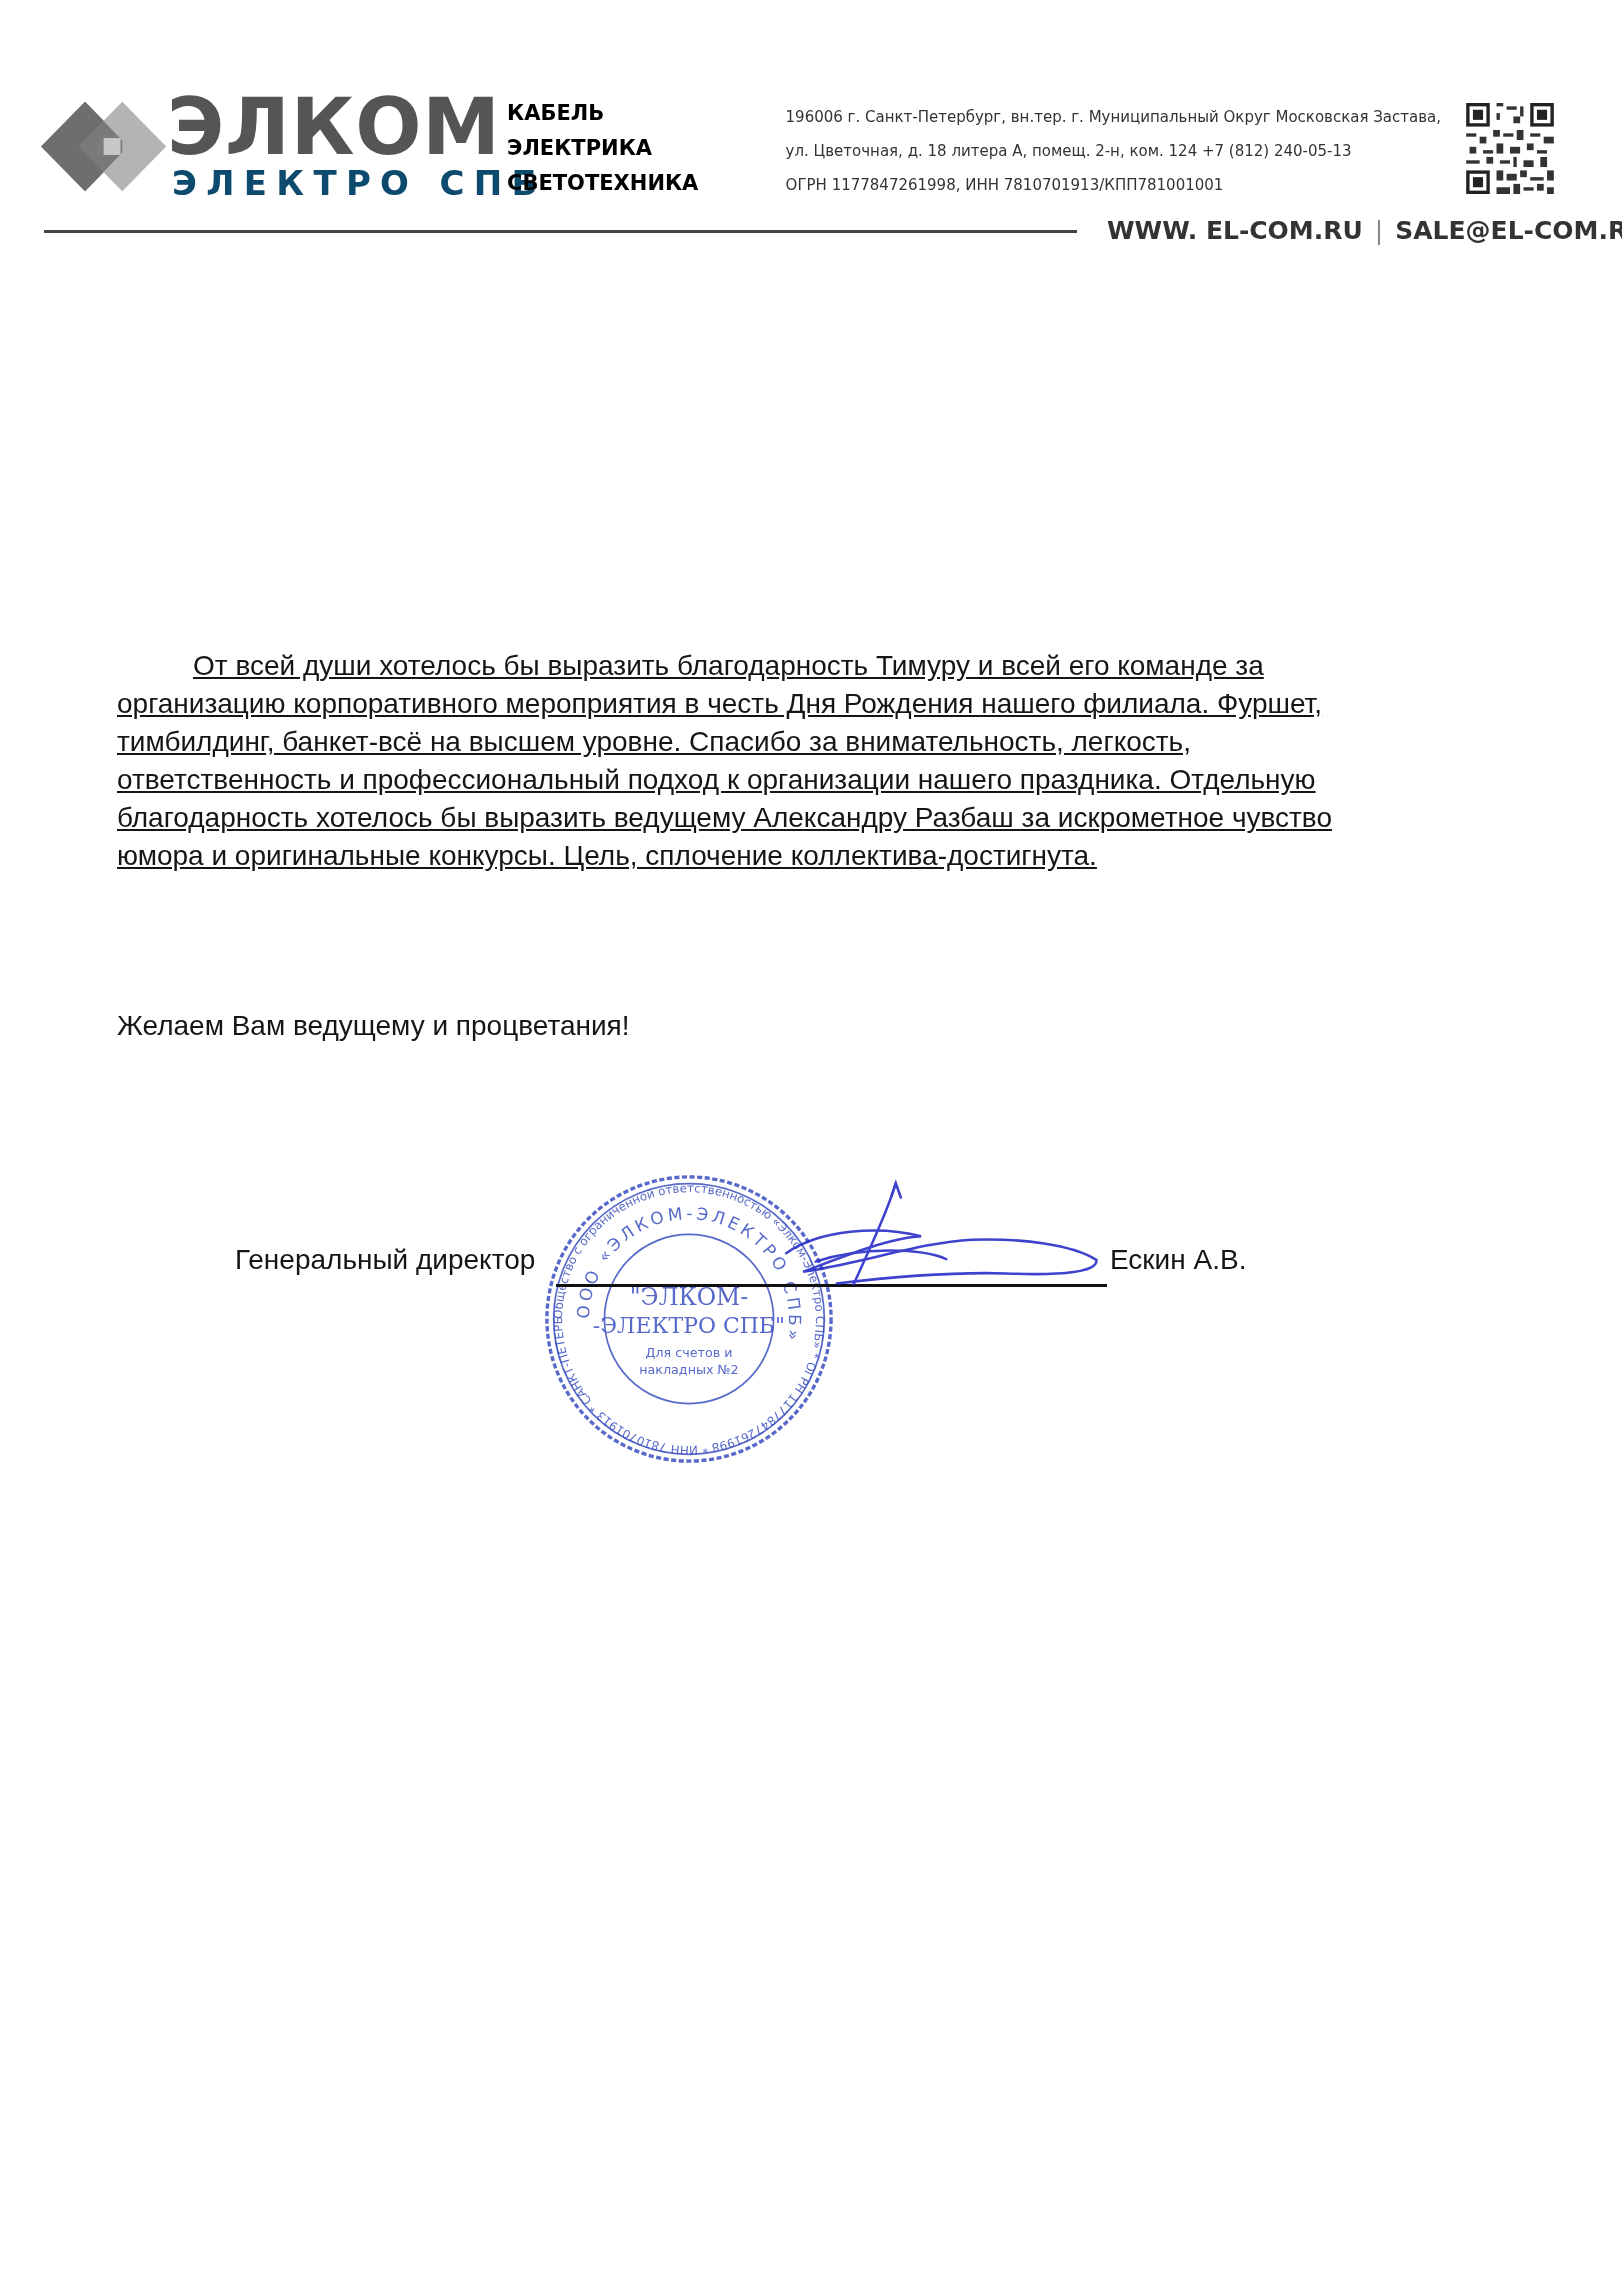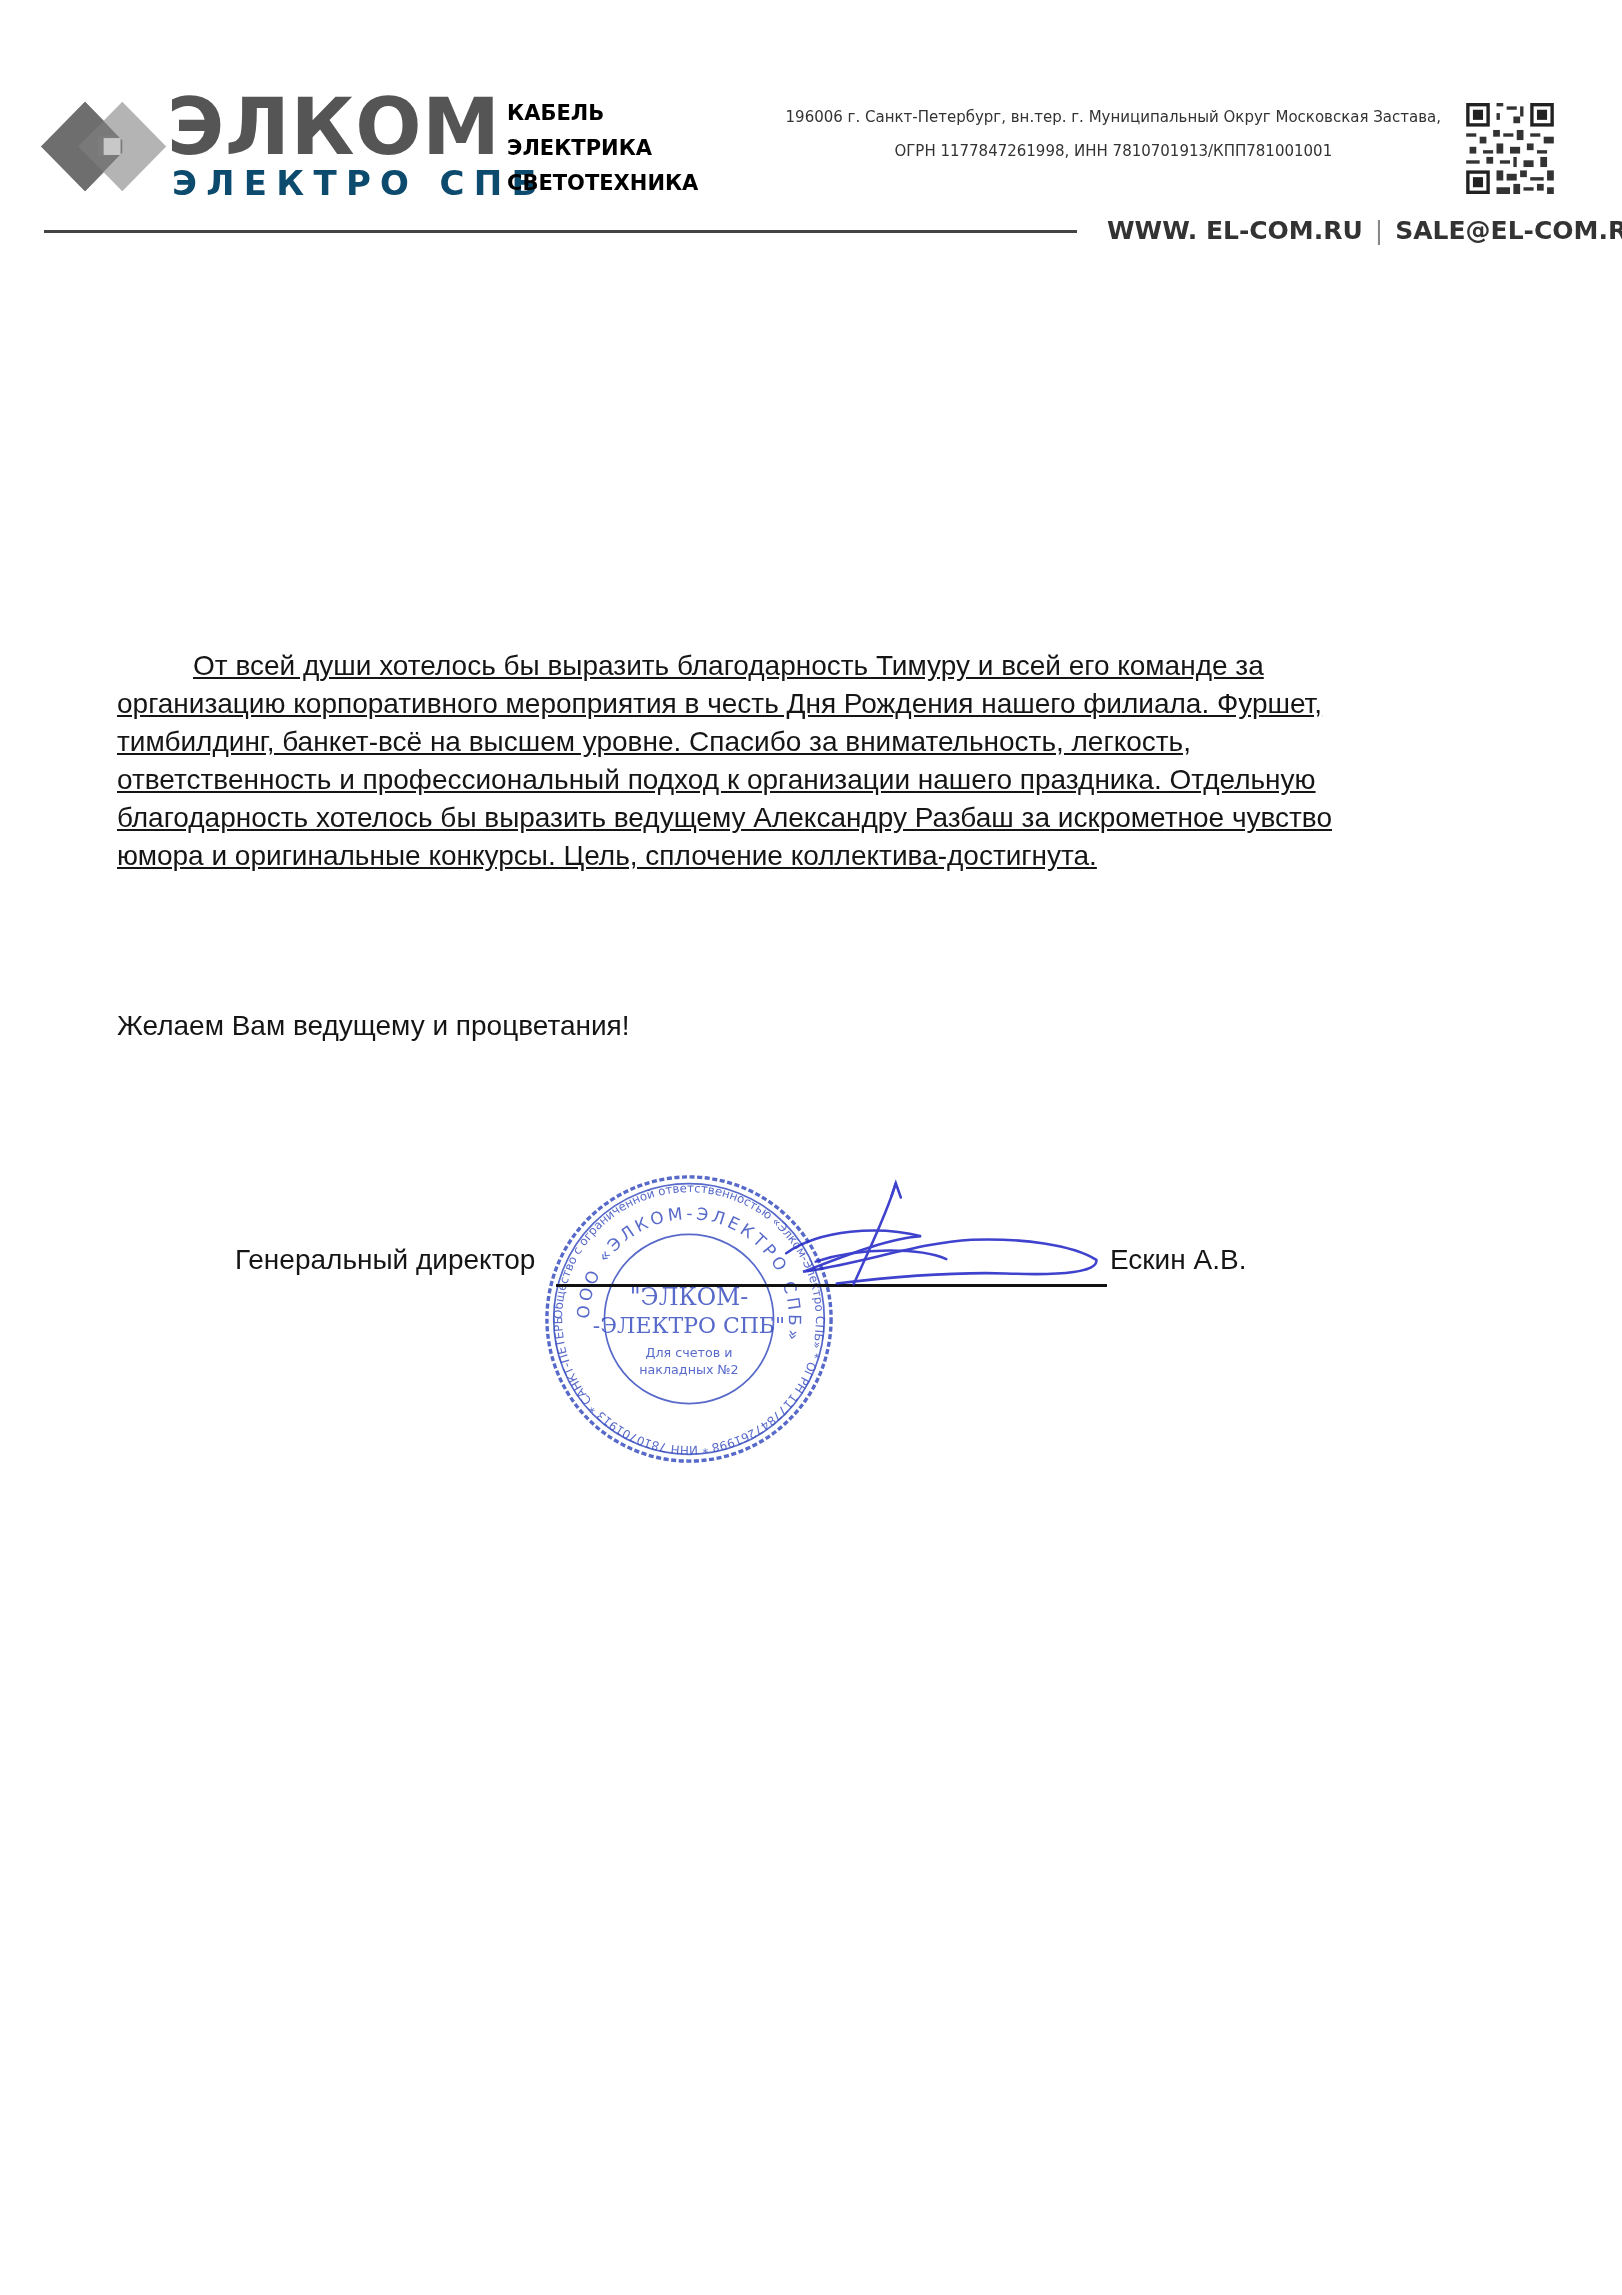--- a/index.html
+++ b/index.html
@@ -6,21 +6,21 @@
     body {
       width: 1623px; height: 2295px; background: #ffffff; position: relative; overflow: hidden;
       font-family: "Liberation Sans", sans-serif; color: #1a1a1a;
     }
     .header { position: absolute; left: 0; top: 0; width: 1617px; height: 254px; }
     .logo-mark { position: absolute; left: 41px; top: 100px; width: 127px; height: 93px; }
     .logo-word { position: absolute; left: 167px; top: 88px; font-family: "DejaVu Sans", sans-serif; font-weight: bold; font-size: 78px; color: #555; letter-spacing: 0.8px; line-height: 1; }
     .logo-sub { position: absolute; left: 172px; top: 166px; font-family: "DejaVu Sans", sans-serif; font-size: 34px; color: #0c4a6e; letter-spacing: 9.3px; line-height: 1; font-weight: bold; }
     .products { position: absolute; left: 507px; top: 96px; font-family: "DejaVu Sans", sans-serif; font-weight: bold; font-size: 21px; color: #000000; line-height: 35px; }
     .products div { white-space: nowrap; }
-    .contacts { position: absolute; right: 176px; top: 100px; text-align: center; font-family: "DejaVu Sans", sans-serif; font-size: 15px; color: #333; line-height: 34px; }
+    .contacts { position: absolute; right: 176px; top: 100px; text-align: left; font-family: "DejaVu Sans", sans-serif; font-size: 15px; color: #333; line-height: 34px; }
     .contacts div { white-space: nowrap; }
     .qr { position: absolute; left: 1466px; top: 103px; width: 88px; height: 91px; }
     .rule { position: absolute; left: 44px; top: 230px; width: 1033px; height: 2.5px; background: #444; }
     .weblinks { position: absolute; left: 1107px; top: 216px; font-family: "DejaVu Sans", sans-serif; font-weight: bold; font-size: 25px; color: #333; white-space: nowrap; }
     .weblinks .sep { color: #888; font-weight: normal; margin: 0 12px; }
     .body-text { position: absolute; left: 117px; top: 647px; width: 1352px; font-size: 28px; line-height: 38px; color: #151515; }
     .body-text p { margin: 0; text-decoration: underline; }
     .indent { display: inline-block; width: 76px; }
     .wish { position: absolute; left: 117px; top: 1010px; font-size: 28px; color: #151515; }
     .sign-row { position: absolute; left: 235px; top: 1244px; font-size: 28px; color: #151515; white-space: nowrap; }
@@ -44,20 +44,21 @@
   <div class="logo-sub">ЭЛЕКТРО СПБ</div>
 
   <div class="products">
     <div>КАБЕЛЬ</div>
     <div>ЭЛЕКТРИКА</div>
     <div>СВЕТОТЕХНИКА</div>
   </div>
 
   <div class="contacts">
     <div>196006 г. Санкт-Петербург, вн.тер. г. Муниципальный Округ Московская Застава,</div>
+    <div>ул. Цветочная, д. 18 литера А, помещ. 2-н, ком. 124 +7 (812) 240-05-13</div>
     <div>ОГРН 1177847261998, ИНН 7810701913/КПП781001001</div>
   </div>
 
   <svg class="qr" viewBox="0 0 26 27">
     <rect x="0" y="0" width="7" height="7" fill="#222"></rect>
       <rect x="1" y="1" width="5" height="5" fill="#fff"></rect>
       <rect x="2" y="2" width="3" height="3" fill="#222"></rect>
     <rect x="19" y="0" width="7" height="7" fill="#222"></rect>
       <rect x="20" y="1" width="5" height="5" fill="#fff"></rect>
       <rect x="21" y="2" width="3" height="3" fill="#222"></rect>

